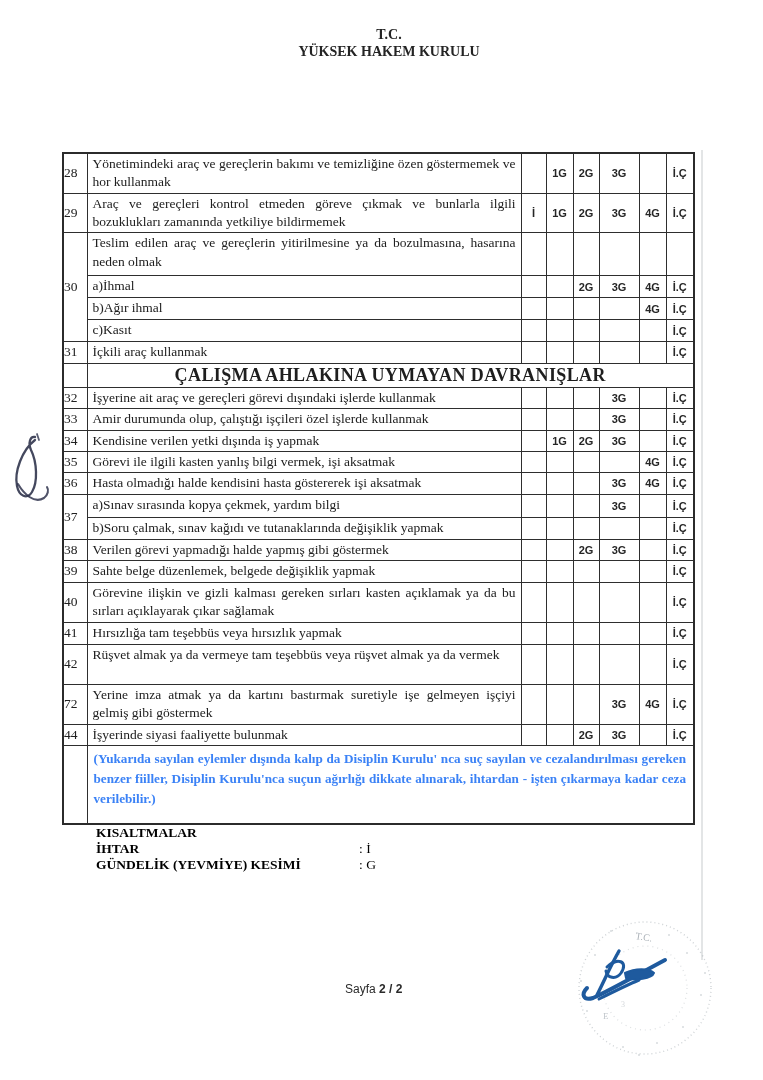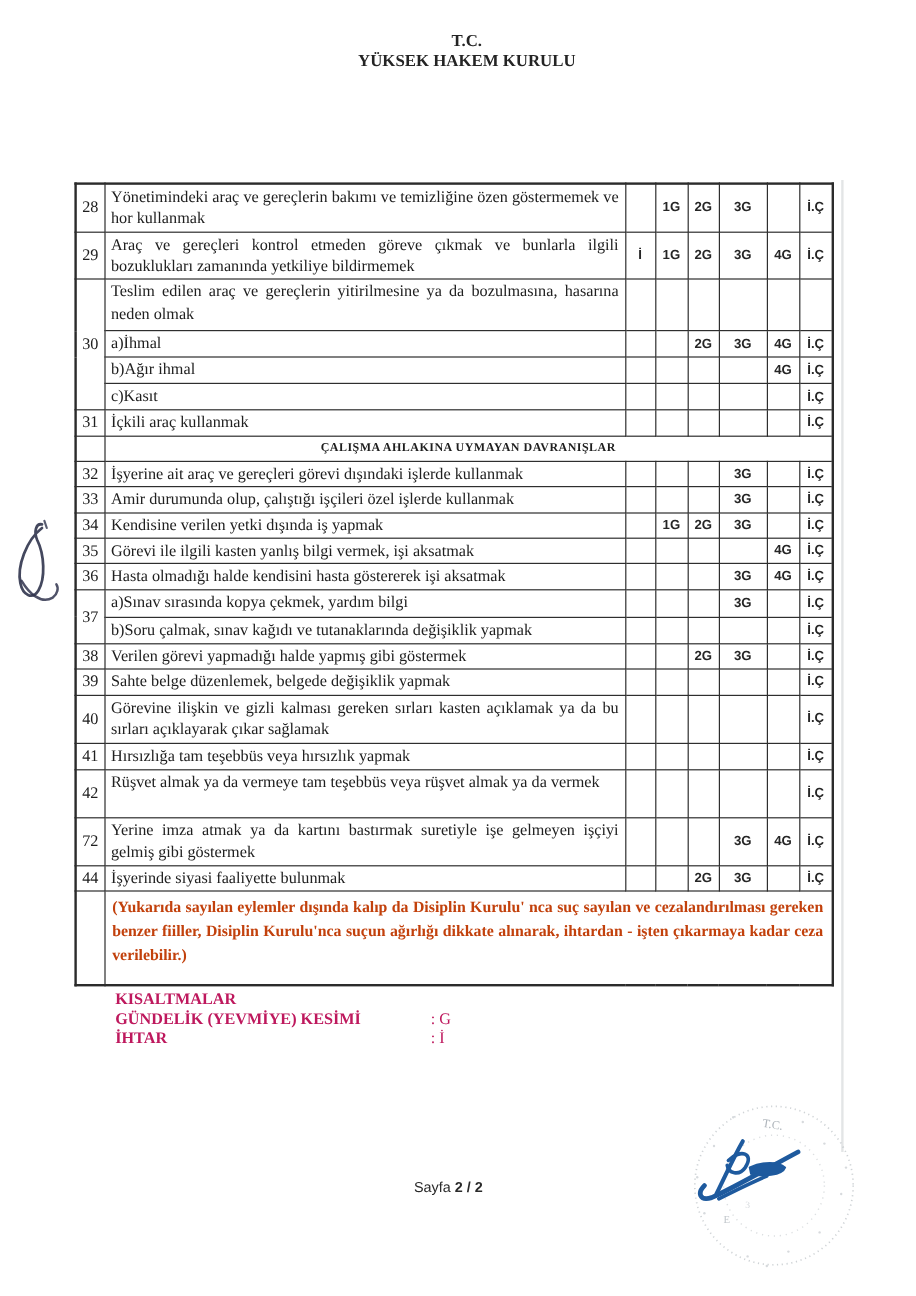--- a/index.html
+++ b/index.html
@@ -12,31 +12,31 @@
     font-weight:bold; font-size:14px; line-height:17px; color:#242424; }
   
   .case-info { position:absolute; top:87px; left:55px; font-size:13.5px;
     font-weight:bold; line-height:16.5px; color:#242424; }
   .case-row { display:flex; }
   .case-label { width:88px; }
   
   table.rules { position:absolute; left:62px; top:152px; width:631px;
     border-collapse:collapse; table-layout:fixed; border:2px solid #2b2b2b; }
   table.rules td { border:1px solid #2e2e2e; overflow:hidden; }
-  .cell-num { text-align:center; font-size:13.5px; vertical-align:middle; padding:0; color:#202020; }
+  .cell-num { text-align:left; font-size:13.5px; vertical-align:middle; padding:0; color:#202020; }
   .cell-desc { font-size:13.5px; padding:1px 5px 1px 5px; text-align:justify;
     line-height:1.36; vertical-align:top; color:#202020; }
   .cell-pen { font-family:"Liberation Sans", sans-serif; font-weight:bold; font-size:11px;
     text-align:center; vertical-align:middle; padding:0; color:#262626; }
-  .section-cell { text-align:center; font-weight:bold; font-size:10px;
+  .section-cell { text-align:center; font-weight:bold; font-size:18px;
     letter-spacing:.4px; vertical-align:middle; padding:1px 0; color:#1e1e1e; }
   .note-cell { font-weight:bold; font-size:13.2px; text-align:justify;
-    padding:3px 7px 14px 6px; line-height:1.5; vertical-align:top; color:#c2410c; }
-  
-  .abbrev { position:absolute; left:96px; top:825px; font-size:13.5px; line-height:16px; color:#be185d; }
+    padding:3px 7px 14px 6px; line-height:1.5; vertical-align:top; color:#3b82f6; }
+  
+  .abbrev { position:absolute; left:96px; top:825px; font-size:13.5px; line-height:16px; color:#000000; }
   .abbrev-title { font-weight:bold; }
   .abbrev-row { display:flex; }
   .abbrev-label { font-weight:bold; width:263px; }
   .abbrev-value { font-weight:normal; }
   
   .page-footer { position:absolute; left:345px; top:982px;
     font-family:"Liberation Sans", sans-serif; font-size:12px; color:#2a2a2a; }
   .page-footer .pnum { font-weight:bold; }
   
   .scan-line { position:absolute; left:701px; top:150px; width:2px; height:810px;
@@ -282,26 +282,26 @@
           <td class="note-cell" colspan="7">(Yukarıda sayılan eylemler dışında kalıp da Disiplin Kurulu' nca suç sayılan ve cezalandırılması gereken benzer fiiller, Disiplin Kurulu'nca suçun ağırlığı dikkate alınarak, ihtardan - işten çıkarmaya kadar ceza verilebilir.)</td>
         </tr>
       </tbody>
   </table>
 
   <div class="scan-line"></div>
 
   <div class="abbrev">
     <div class="abbrev-title">KISALTMALAR</div>
     <div class="abbrev-row">
+      <span class="abbrev-label">İHTAR</span>
+      <span class="abbrev-value">: İ</span>
+    </div>
+    <div class="abbrev-row">
       <span class="abbrev-label">GÜNDELİK (YEVMİYE) KESİMİ</span>
       <span class="abbrev-value">: G</span>
-    </div>
-    <div class="abbrev-row">
-      <span class="abbrev-label">İHTAR</span>
-      <span class="abbrev-value">: İ</span>
     </div>
   </div>
 
   <div class="page-footer">
     <span>Sayfa</span>
     <span class="pnum">2 / 2</span>
   </div>
 
   <div class="paraph-wrap">
     <svg width="52" height="98" viewBox="0 0 52 98">

